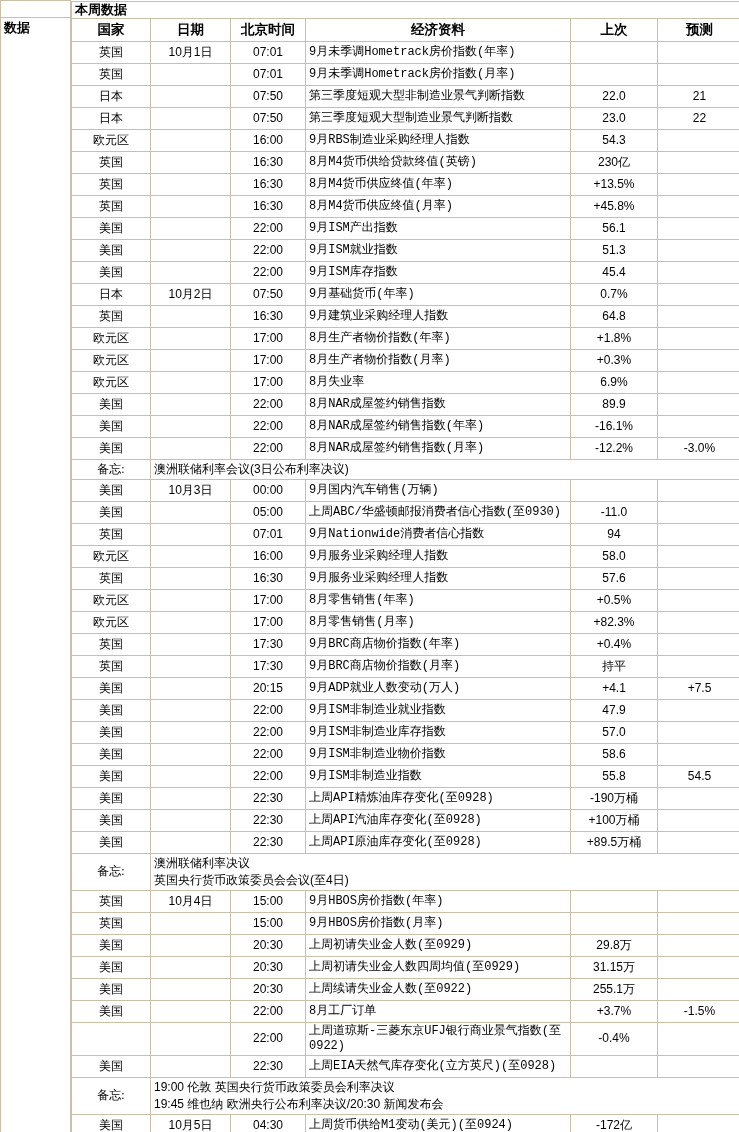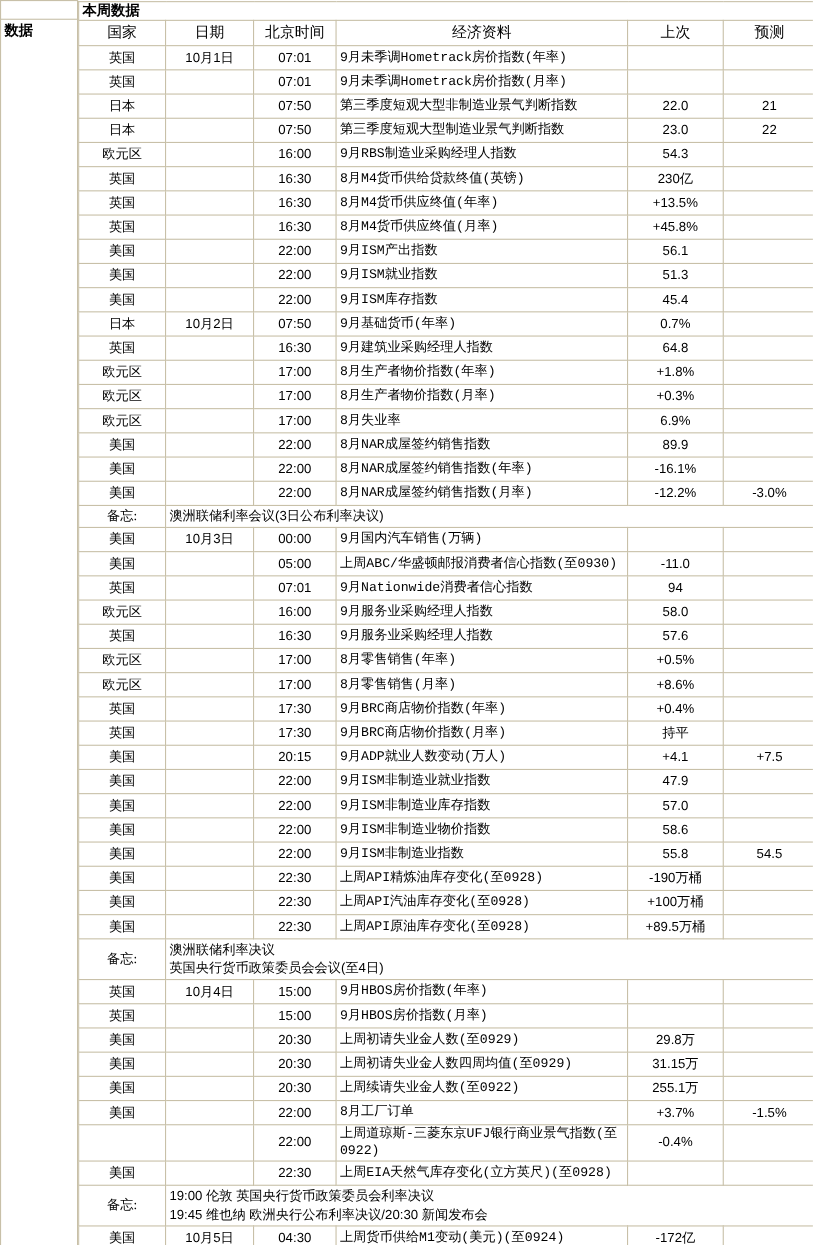--- a/index.html
+++ b/index.html
@@ -82,21 +82,21 @@
   tr.title-row td {
     height: 16px;
     font-weight: bold;
     font-size: 13px;
     text-align: left;
     padding: 0 3px;
     line-height: 15px;
   }
   tr.head-row td {
     height: 20px;
-    font-weight: normal;
+    font-weight: bold;
     font-size: 13.5px;
     text-align: center;
     line-height: 18px;
   }
   tr.data-row td { height: 19px; }
 
   td.memo-label {
     font-weight: bold;
     text-align: center;
     font-size: 13px;
@@ -346,21 +346,21 @@
                   <td class="c-time">17:00</td>
                   <td class="c-event">8月零售销售(年率)</td>
                   <td class="c-prev">+0.5%</td>
                   <td class="c-fcst"></td>
                 </tr>
                 <tr class="data-row">
                   <td class="c-country">欧元区</td>
                   <td class="c-date"></td>
                   <td class="c-time">17:00</td>
                   <td class="c-event">8月零售销售(月率)</td>
-                  <td class="c-prev">+8.6%</td>
+                  <td class="c-prev">+82.3%</td>
                   <td class="c-fcst"></td>
                 </tr>
                 <tr class="data-row">
                   <td class="c-country">英国</td>
                   <td class="c-date"></td>
                   <td class="c-time">17:30</td>
                   <td class="c-event">9月BRC商店物价指数(年率)</td>
                   <td class="c-prev">+0.4%</td>
                   <td class="c-fcst"></td>
                 </tr>

